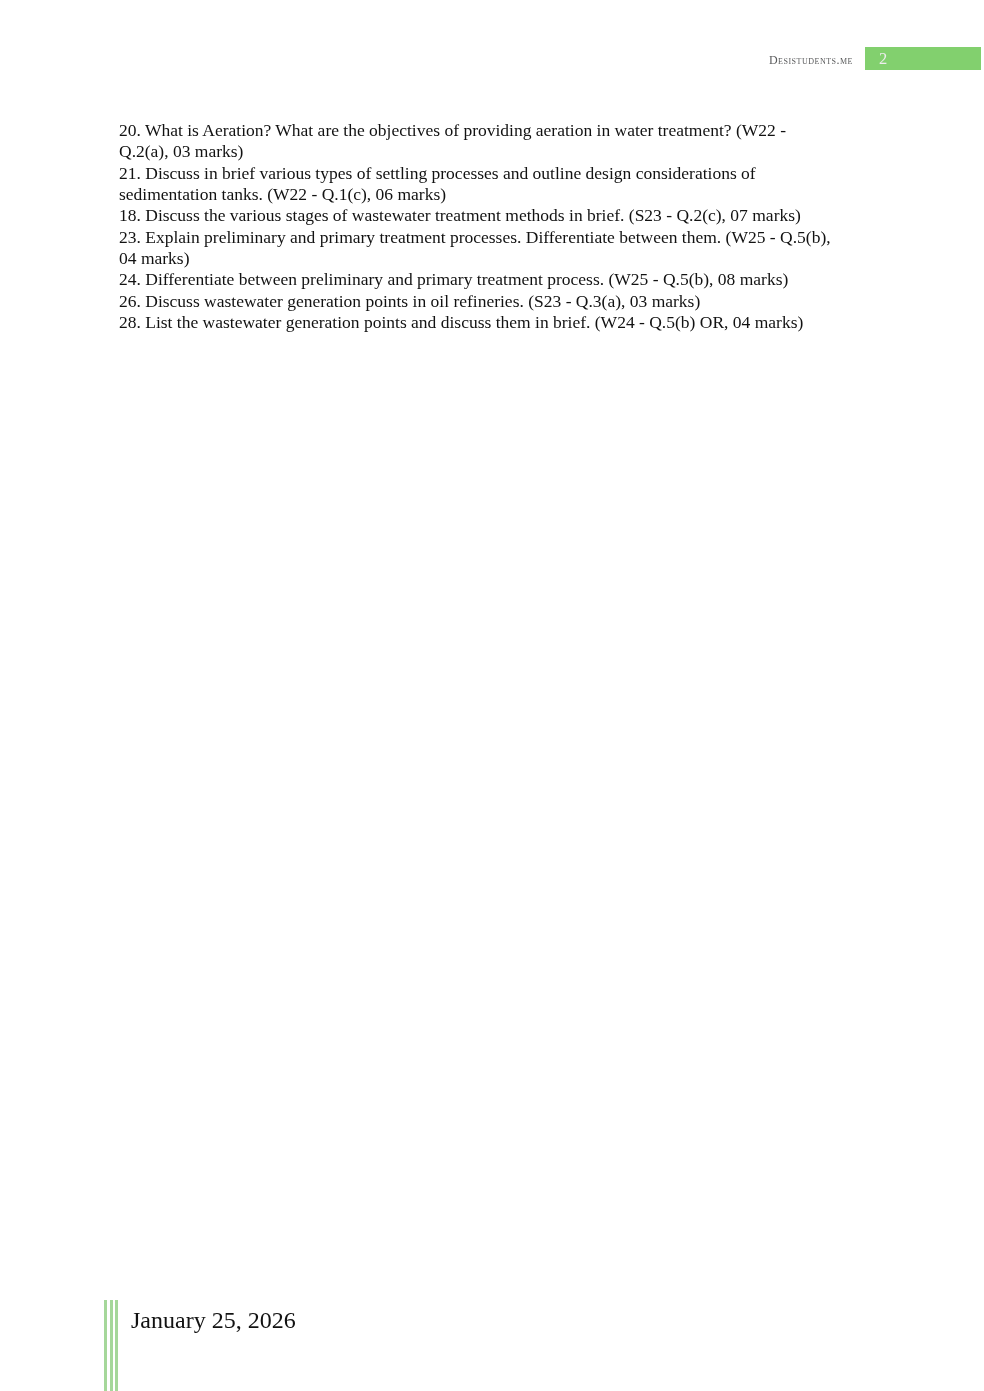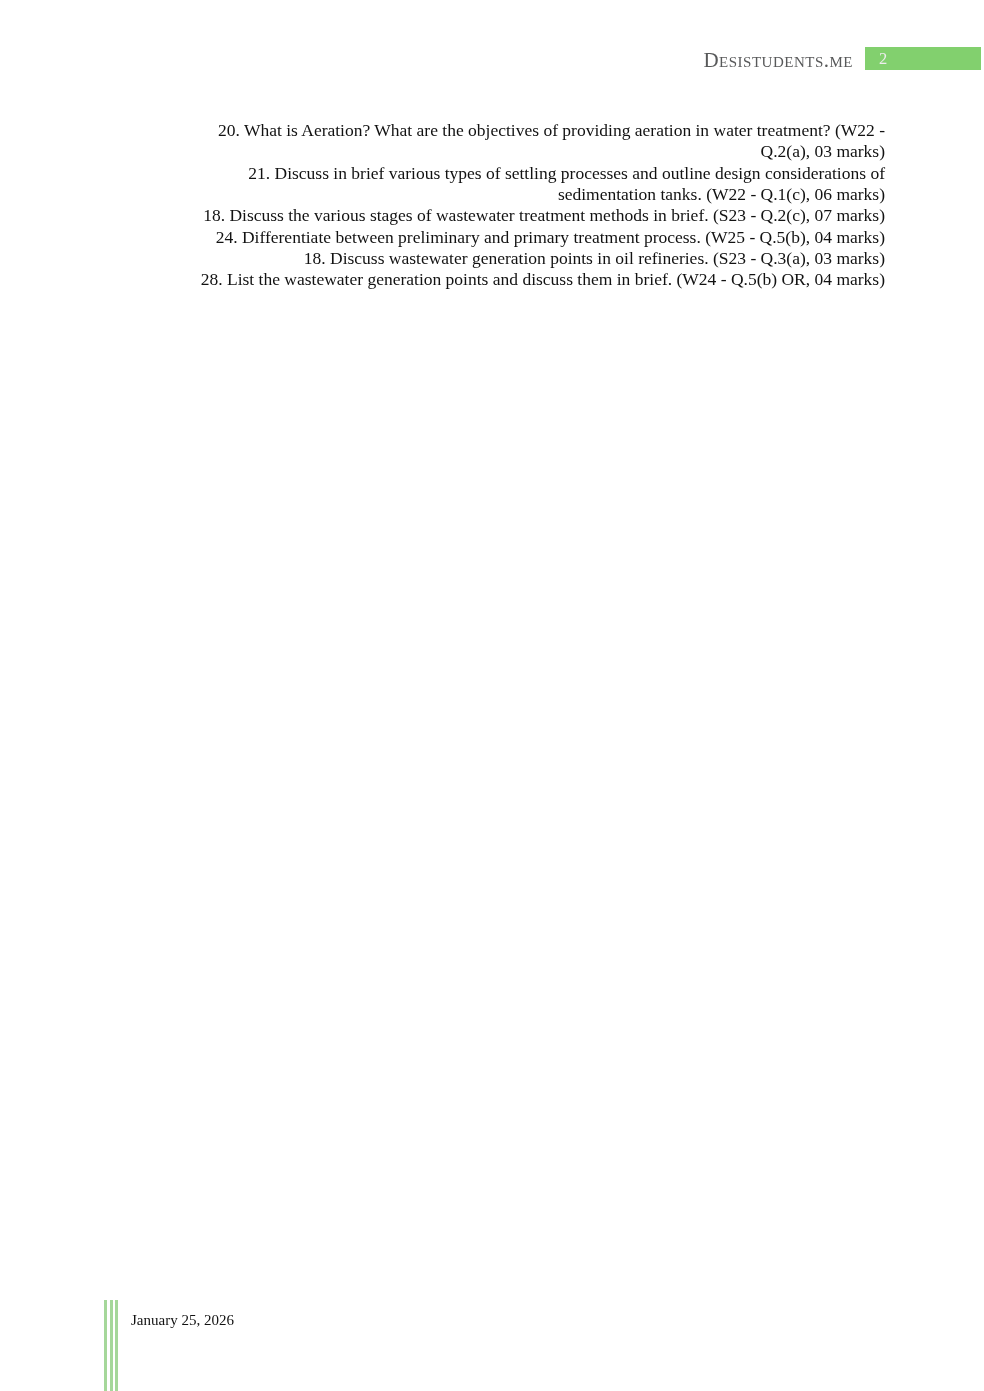--- a/index.html
+++ b/index.html
@@ -14,21 +14,21 @@
     background: #ffffff;
     overflow: hidden;
     font-family: "Liberation Serif", "DejaVu Serif", serif;
   }
 
   
   .site-watermark {
     position: absolute;
     top: 49px;
     right: 131px;
-    font-size: 21px;
+    font-size: 12px;
     line-height: 22px;
     font-variant: small-caps;
     letter-spacing: 0.5px;
     color: var(--header-text, #58595a);
     white-space: nowrap;
   }
   .page-number-badge {
     position: absolute;
     left: 865px;
     top: 47px;
@@ -46,21 +46,20 @@
 
   
   .question-list {
     position: absolute;
     left: 119px;
     top: 120px;
     width: 766px;
     font-size: 17.5px;
     line-height: 21.32px;
     color: #121212;
-    text-align: right;
   }
   .question {
     margin: 0;
     padding: 0;
     white-space: pre-line;
   }
 
   
   .footer-accent-stripes {
     position: absolute;
@@ -73,21 +72,21 @@
       var(--stripe-green, #a5d79a) 0px,
       var(--stripe-green, #a5d79a) 3px,
       #ffffff 3px,
       #ffffff 5.5px
     );
   }
   .footer-date {
     position: absolute;
     left: 131px;
     top: 1309px;
-    font-size: 15px;
+    font-size: 24px;
     line-height: 22px;
     color: #121212;
     white-space: nowrap;
   }
 </style>
 </head>
 <body>
 
 <div class="page">
 
@@ -96,22 +95,24 @@
   <div class="page-number-badge">
     <span class="num">2</span>
   </div>
 
   <div class="question-list">
       <p class="question">20. What is Aeration? What are the objectives of providing aeration in water treatment? (W22 -
 Q.2(a), 03 marks)</p>
       <p class="question">21. Discuss in brief various types of settling processes and outline design considerations of
 sedimentation tanks. (W22 - Q.1(c), 06 marks)</p>
       <p class="question">18. Discuss the various stages of wastewater treatment methods in brief. (S23 - Q.2(c), 07 marks)</p>
-      <p class="question">24. Differentiate between preliminary and primary treatment process. (W25 - Q.5(b), 04 marks)</p>
-      <p class="question">18. Discuss wastewater generation points in oil refineries. (S23 - Q.3(a), 03 marks)</p>
+      <p class="question">23. Explain preliminary and primary treatment processes. Differentiate between them. (W25 - Q.5(b),
+04 marks)</p>
+      <p class="question">24. Differentiate between preliminary and primary treatment process. (W25 - Q.5(b), 08 marks)</p>
+      <p class="question">26. Discuss wastewater generation points in oil refineries. (S23 - Q.3(a), 03 marks)</p>
       <p class="question">28. List the wastewater generation points and discuss them in brief. (W24 - Q.5(b) OR, 04 marks)</p>
     </div>
 
   <div class="footer-accent-stripes"></div>
 
   <div class="footer-date">January 25, 2026</div>
 
 </div>
 
 </body></html>

